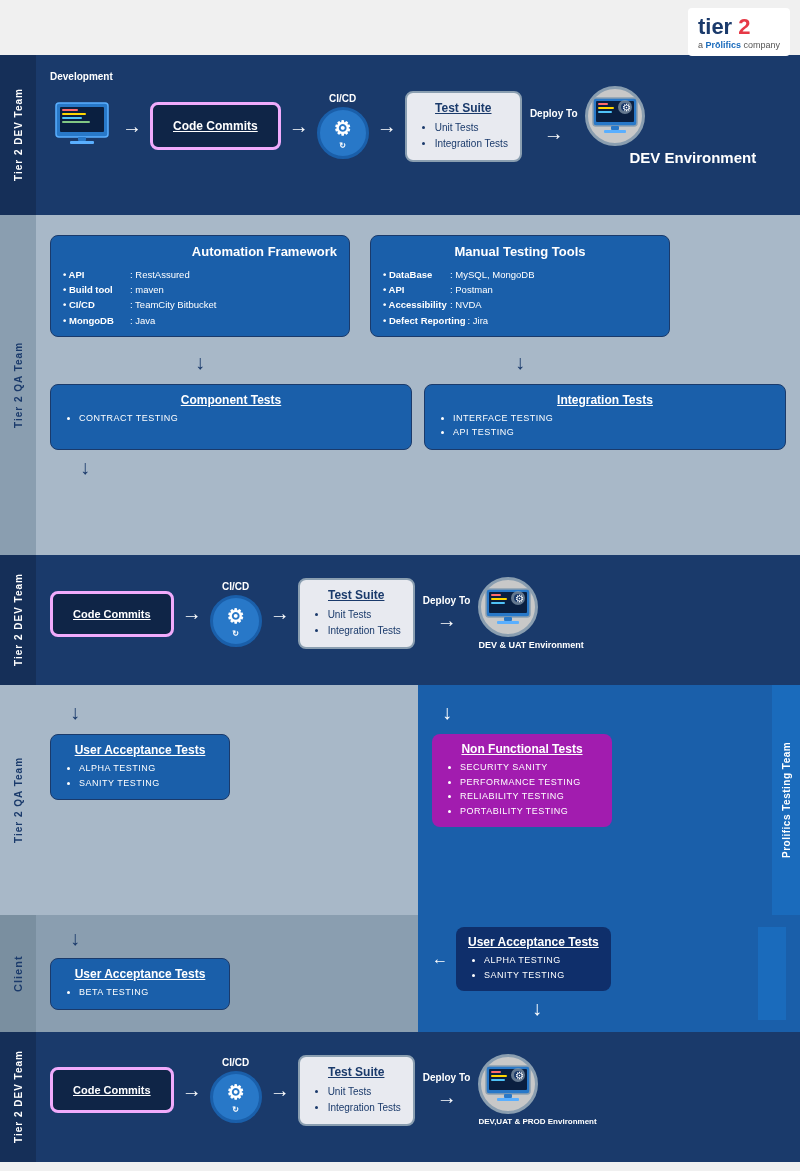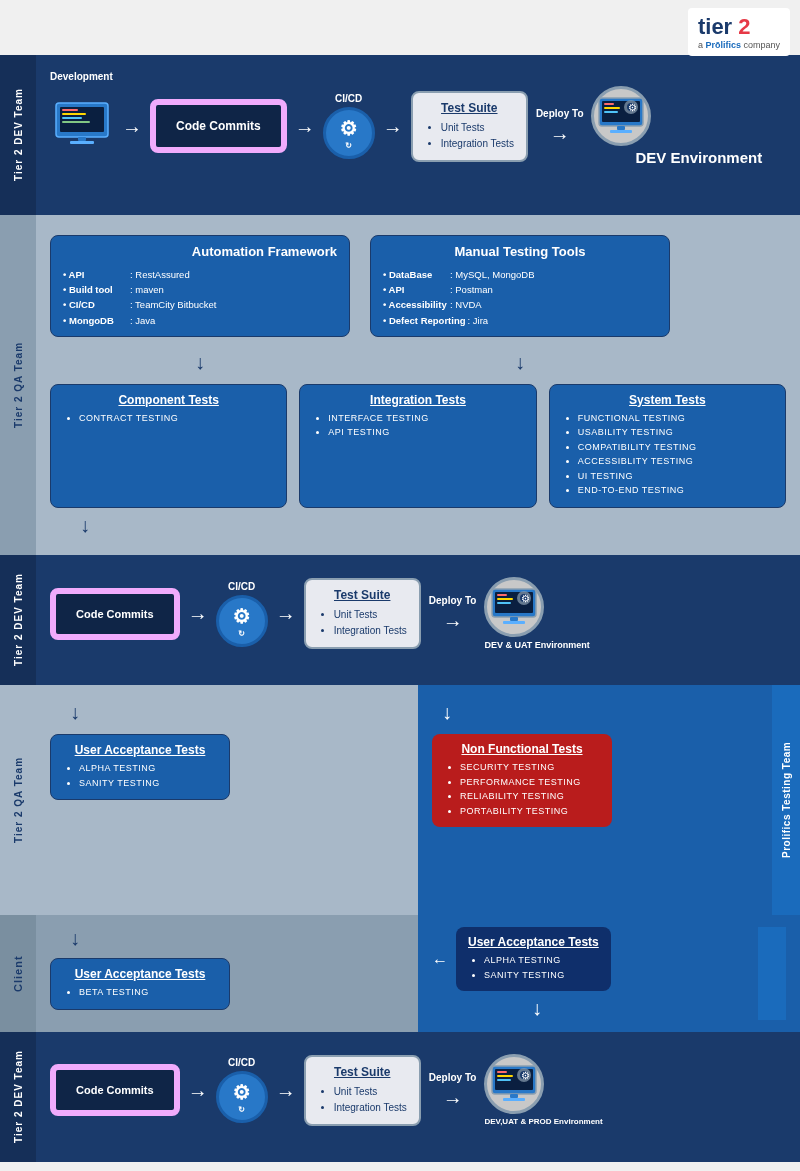--- a/index.html
+++ b/index.html
@@ -79,21 +79,22 @@
     
     .box {
       border-radius: 8px;
       padding: 8px 12px;
       font-size: 11px;
     }
 
     .box-dark-navy {
       background: #0f2547;
       color: white;
-      border: 6px solid #f0abfc;
+      border: 3px solid #f0abfc;
+      text-decoration: underline;
     }
 
     .box-blue {
       background: #1a5faa;
       color: white;
       border: 1px solid #1a3a6b;
     }
 
     .box-title {
       font-weight: bold;
@@ -346,31 +347,20 @@
       </div>
 
       <div class="box box-blue">
         <div class="box-title">Integration Tests</div>
         <ul class="bullet-list small-caps">
           <li>INTERFACE TESTING</li>
           <li>API TESTING</li>
         </ul>
       </div>
 
-      <div class="box box-blue">
-        <div class="box-title">System Tests</div>
-        <ul class="bullet-list small-caps">
-          <li>FUNCTIONAL TESTING</li>
-          <li>USABILITY TESTING</li>
-          <li>COMPATIBILITY TESTING</li>
-          <li>ACCESSIBLITY TESTING</li>
-          <li>UI TESTING</li>
-          <li>END-TO-END TESTING</li>
-        </ul>
-      </div>
     </div>
 
     <div style="text-align:left; padding-left:30px; font-size:20px; color:#1a3a6b; margin-top:6px;">↓</div>
 
   </div>
 </div>
 
 <div class="section dev-team-section" style="min-height:130px;">
   <div class="side-label" style="background:#152f58; font-size:10px; letter-spacing:1px;">Tier 2  DEV Team</div>
   <div class="section-content">
@@ -436,24 +426,24 @@
       <div class="box-title" style="text-align:center;">User Acceptance Tests</div>
       <ul class="bullet-list small-caps">
         <li>ALPHA TESTING</li>
         <li>SANITY TESTING</li>
       </ul>
     </div>
   </div>
 
   <div style="flex:1; background:#1a5faa; padding:16px 14px 16px 14px; position:relative; display:flex; flex-direction:column;">
     <div style="font-size:20px; color:white; margin-bottom:10px; margin-left:10px;">↓</div>
-    <div class="box" style="background:#b91c1c; color:white; max-width:180px;">
+    <div class="box" style="background:#a21caf; color:white; max-width:180px;">
       <div class="box-title" style="color:white; text-align:center;">Non Functional Tests</div>
       <ul class="bullet-list small-caps">
-        <li>SECURITY TESTING</li>
+        <li>SECURITY SANITY</li>
         <li>PERFORMANCE TESTING</li>
         <li>RELIABILITY TESTING</li>
         <li>PORTABILITY TESTING</li>
       </ul>
     </div>
 
     <div style="position:absolute; right:0; top:0; bottom:0; width:28px; background:#1a6bbc; writing-mode:vertical-rl; transform:rotate(180deg); display:flex; align-items:center; justify-content:center; color:white; font-size:10px; font-weight:bold; letter-spacing:0.5px;">Prolifics Testing Team</div>
   </div>
 </div>
 

